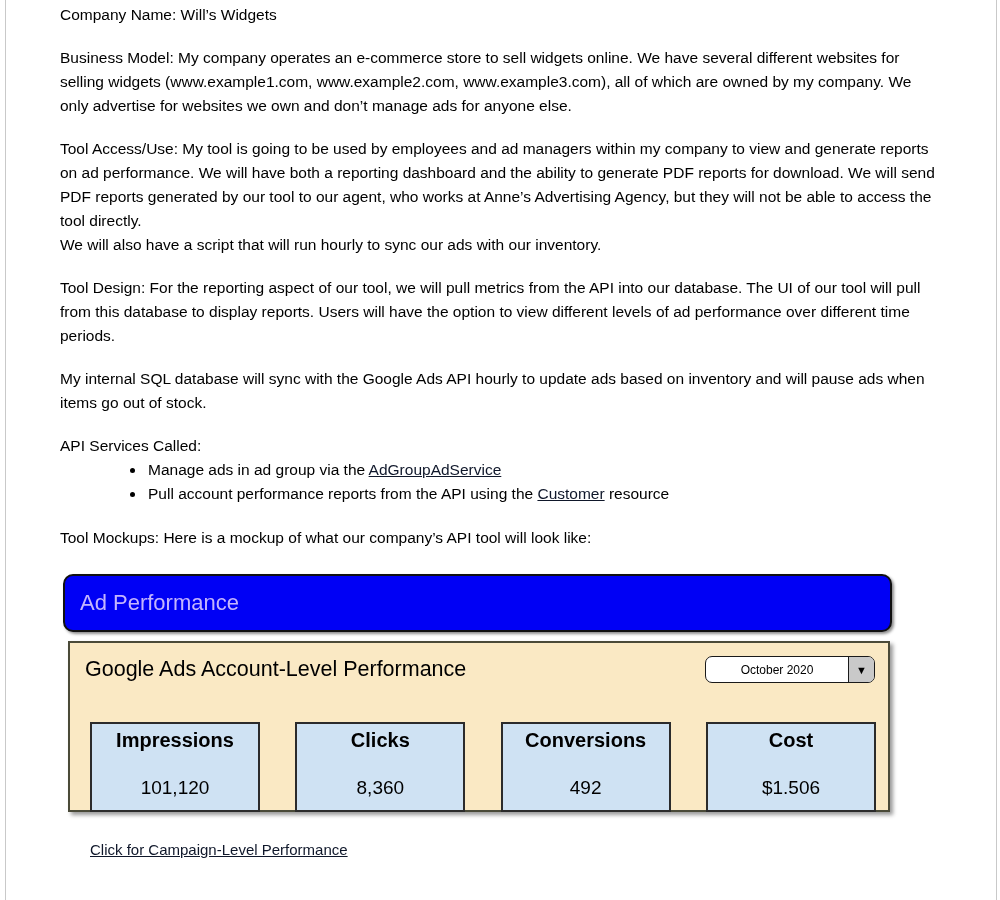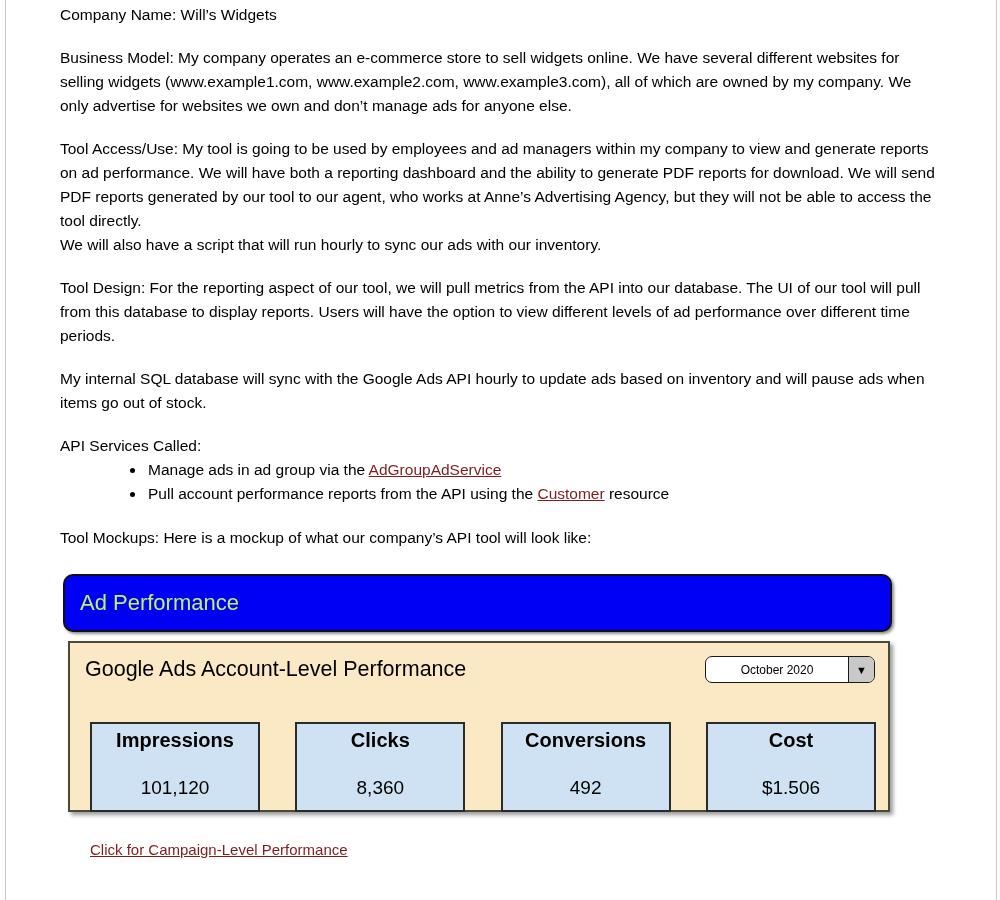--- a/index.html
+++ b/index.html
@@ -29,42 +29,42 @@
 
   ul.bullets {
     margin: 0 0 20px 0;
     padding-left: 86px;
     font-size: 15.5px;
     line-height: 24px;
   }
   ul.bullets li { padding-left: 2px; }
 
   a.doclink, a.panel-link {
-    color: #7f1d1d;
+    color: #0f172a;
     text-decoration: underline;
     cursor: pointer;
   }
 
   
   .bar {
     margin-top: 24px;
     margin-left: 3px;
     width: 829px;
     height: 58px;
     background: #0000f5;
     border: 2px solid #111111;
     border-radius: 10px;
     box-shadow: 2px 2px 3px rgba(0,0,0,0.45);
     display: flex;
     align-items: center;
     justify-content: space-between;
     padding: 0 13px 0 15px;
   }
   .bar-title {
-    color: #bef264;
+    color: #c4b5fd;
     font-size: 22px;
   }
   .site-btn {
     width: 192px;
     height: 40px;
     background: #ffffff;
     border: 2px solid #1a1a1a;
     border-radius: 9px;
     font-family: "Liberation Sans", sans-serif;
     font-size: 20px;

